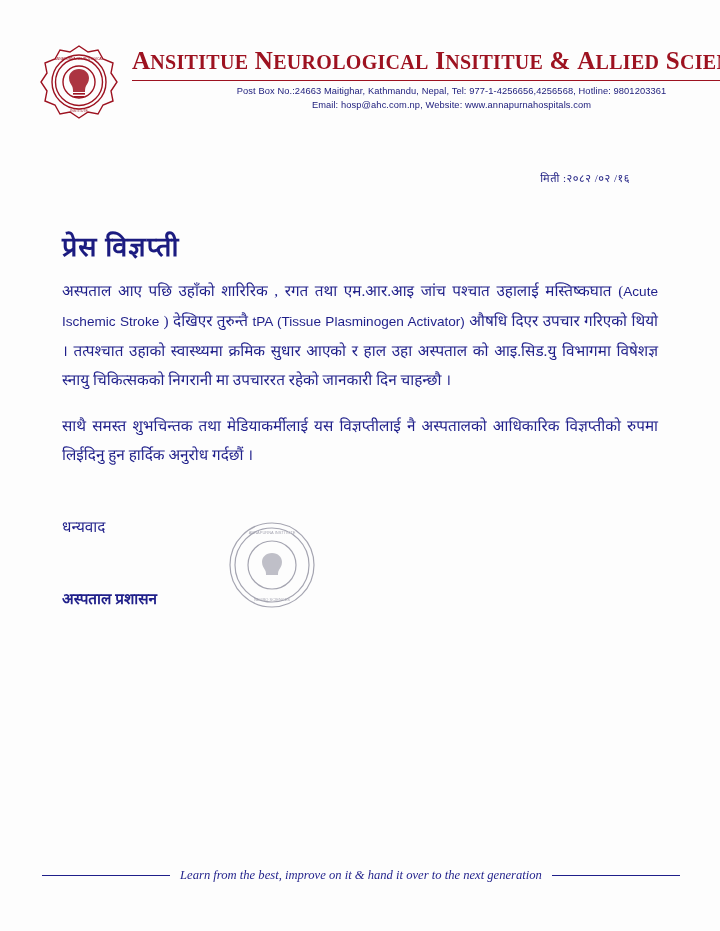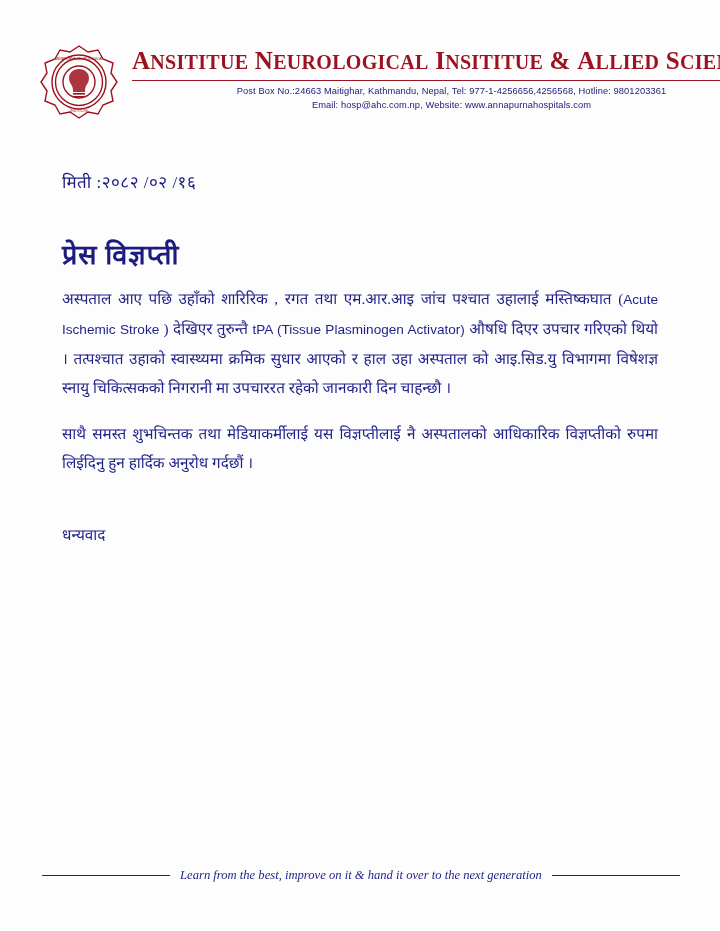--- a/index.html
+++ b/index.html
@@ -68,22 +68,22 @@
     letter-spacing: 0.1px;
   }
 
   
   .content {
     padding: 0 62px 0 62px;
     margin-top: 48px;
     color: #1f1f8a;
   }
   .date-line {
-    text-align: left;
-    font-size: 17px;
+    text-align: right;
+    font-size: 11px;
     font-family: "Liberation Serif", serif;
     letter-spacing: 0.5px;
     margin-right: 28px;
     color: #1b1b80;
   }
   .doc-title {
     text-align: left;
     font-size: 27px;
     font-weight: bold;
     margin-top: 42px;
@@ -198,20 +198,39 @@
 
 
     <p class="para">
       <span>अस्पताल आए पछि उहाँको शारिरिक , रगत तथा एम.आर.आइ जांच पश्चात उहालाई मस्तिष्कघात (</span><span class="latin">Acute Ischemic Stroke</span><span> ) देखिएर तुरुन्तै </span><span class="latin">tPA (Tissue Plasminogen Activator)</span><span> औषधि दिएर उपचार गरिएको थियो । तत्पश्चात उहाको स्वास्थ्यमा क्रमिक सुधार आएको र हाल उहा अस्पताल को आइ.सिड.यु विभागमा विषेशज्ञ स्नायु चिकित्सकको निगरानी मा उपचाररत रहेको जानकारी दिन चाहन्छौ ।</span>
     </p>
 
     <p class="para">साथै समस्त शुभचिन्तक तथा मेडियाकर्मीलाई यस विज्ञप्तीलाई नै अस्पतालको आधिकारिक विज्ञप्तीको रुपमा लिईदिनु हुन हार्दिक अनुरोध गर्दछौं ।</p>
 
     <div class="thanks">धन्यवाद</div>
 
+    <div class="signature-block">
+      <div class="stamp">
+        <svg width="90" height="90" viewBox="0 0 90 90" xmlns="http://www.w3.org/2000/svg">
+          <g fill="none" stroke="#3a3a55" stroke-width="1.2">
+            <circle cx="45" cy="45" r="42"></circle>
+            <circle cx="45" cy="45" r="37"></circle>
+            <circle cx="45" cy="45" r="24"></circle>
+          </g>
+          <g fill="#3a3a55">
+            <path d="M45 33c-6 0-10 4-10 9 0 4 2 6 3 8 1 2 1 3 1 5h12c0-2 0-3 1-5 1-2 3-4 3-8 0-5-4-9-10-9z" opacity="0.7"></path>
+          </g>
+          <g fill="#3a3a55" font-family="Liberation Sans, sans-serif" font-size="4">
+            <text x="45" y="14" text-anchor="middle">ANNAPURNA INSTITUTE</text>
+            <text x="45" y="81" text-anchor="middle">NEURO SCIENCES</text>
+          </g>
+        </svg>
+      </div>
+      <div class="signature-label">अस्पताल प्रशासन</div>
+    </div>
 
   </div>
 
   <div class="footer">
     <div class="line"></div>
     <div class="motto">Learn from the best, improve on it &amp; hand it over to the next generation</div>
     <div class="line"></div>
   </div>
 
 </div>

